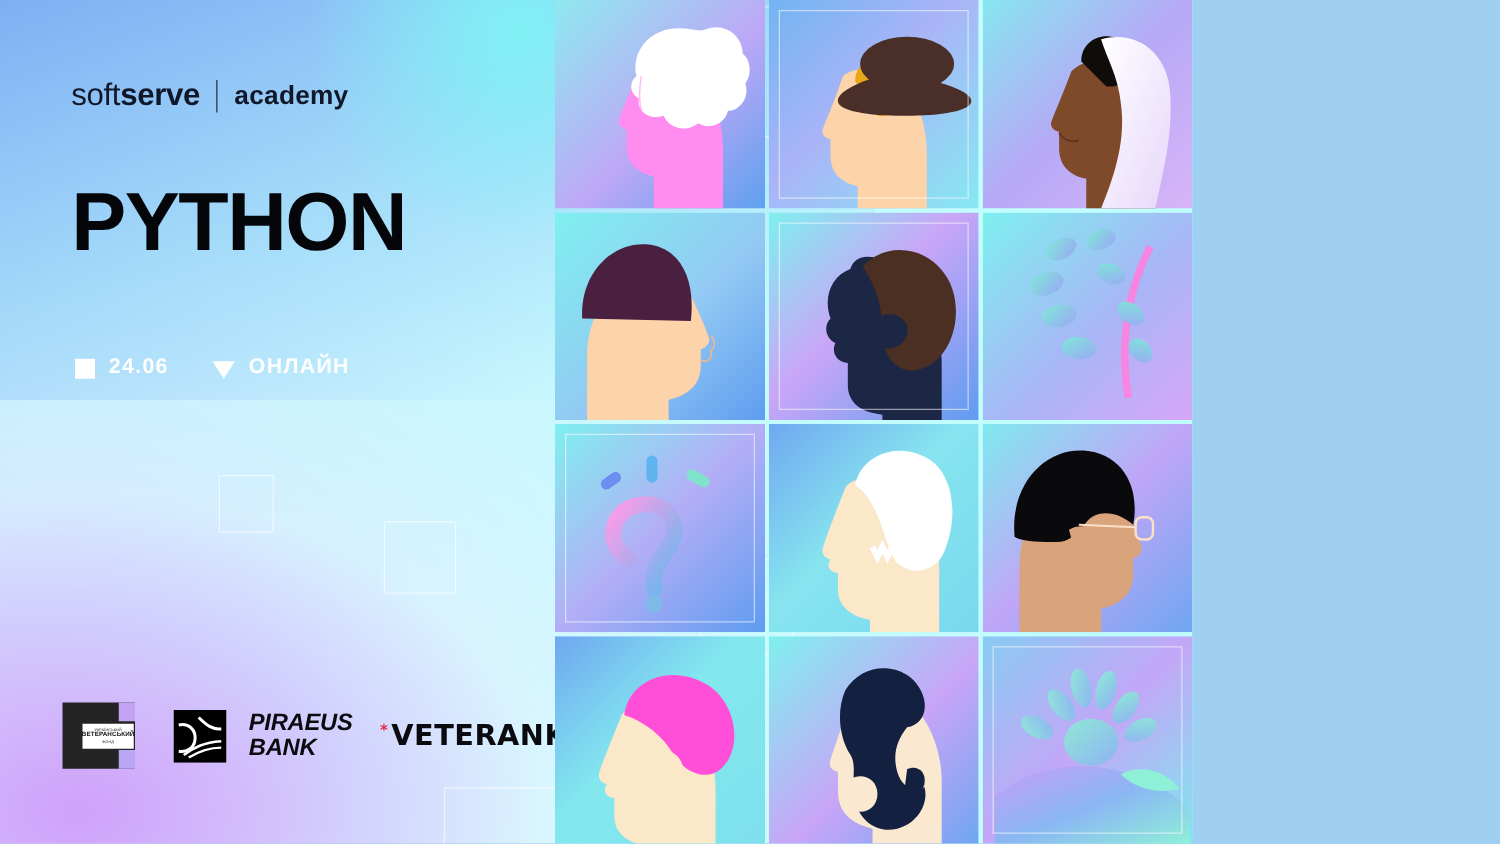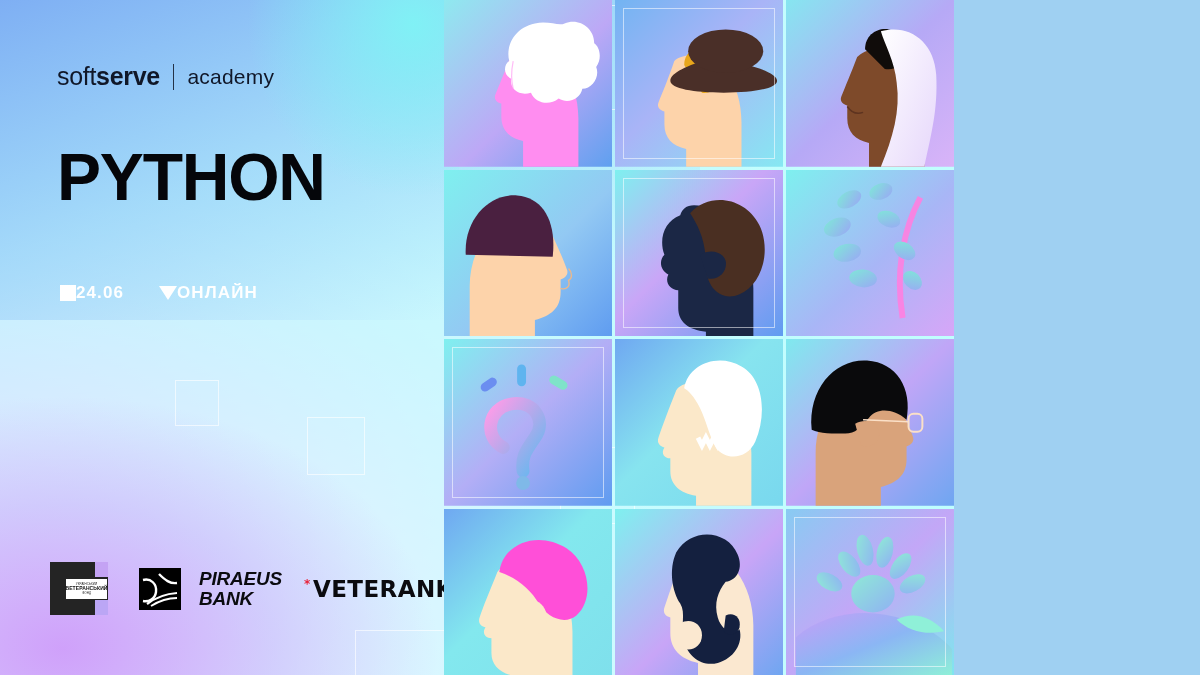--- a/index.html
+++ b/index.html
@@ -40,21 +40,21 @@
   .deco.d4 { left:480px; top:363px; width:127px; height:127px; }
   .deco.d5 { left:560px; top:447px; width:75px;  height:77px; }
   .deco.d6 { left:355px; top:630px; width:105px; height:70px; }
 
   
   .header { position:absolute; left:57px; top:62px; display:flex; align-items:center; gap:32px; }
   .ss-logo { display:flex; align-items:center; gap:13px; color:#101728; white-space:nowrap; }
   .ss-soft { font-size:25px; font-weight:400; letter-spacing:-.3px; }
   .ss-soft b { font-weight:700; }
   .ss-div { width:1.5px; height:26px; background:#101728; opacity:.85; }
-  .ss-acad { font-size:21px; font-weight:400; letter-spacing:.2px; }
+  .ss-acad { font-size:21px; font-weight:700; letter-spacing:.2px; }
 
   .empower {
     display:flex; align-items:center;
     border:1px solid rgba(255,255,255,.75);
     height:46px; padding:0 0 0 16px;
   }
   .empower-word {
     color:#fff; font-size:23px; font-weight:800; letter-spacing:.6px; padding-right:15px;
   }
   .empower-u {
@@ -75,21 +75,21 @@
     position:absolute; left:57px; top:146px;
     color:#05060a;
     font-size:66px; font-weight:800; line-height:.94;
     letter-spacing:-1.2px;
     text-transform:uppercase;
   }
   .title .l2 { display:block; }
 
   
   .meta { position:absolute; left:60px; top:283px; display:flex; align-items:center; gap:35px; }
-  .meta-item { display:flex; align-items:center; }
+  .meta-item { display:flex; align-items:flex-end; gap:11px; }
   .meta-text { color:#fff; font-size:17px; font-weight:800; letter-spacing:1.1px; }
   .ic-square { width:16px; height:16px; background:#fff; }
   .ic-tri { width:0; height:0; border-left:9px solid transparent; border-right:9px solid transparent; border-top:14px solid #fff; }
 
   
   .sponsors { position:absolute; left:50px; bottom:60px; display:flex; align-items:center; gap:31px; }
   .sp { display:flex; align-items:center; }
 
   
   .sp-minvet { gap:10px; }

